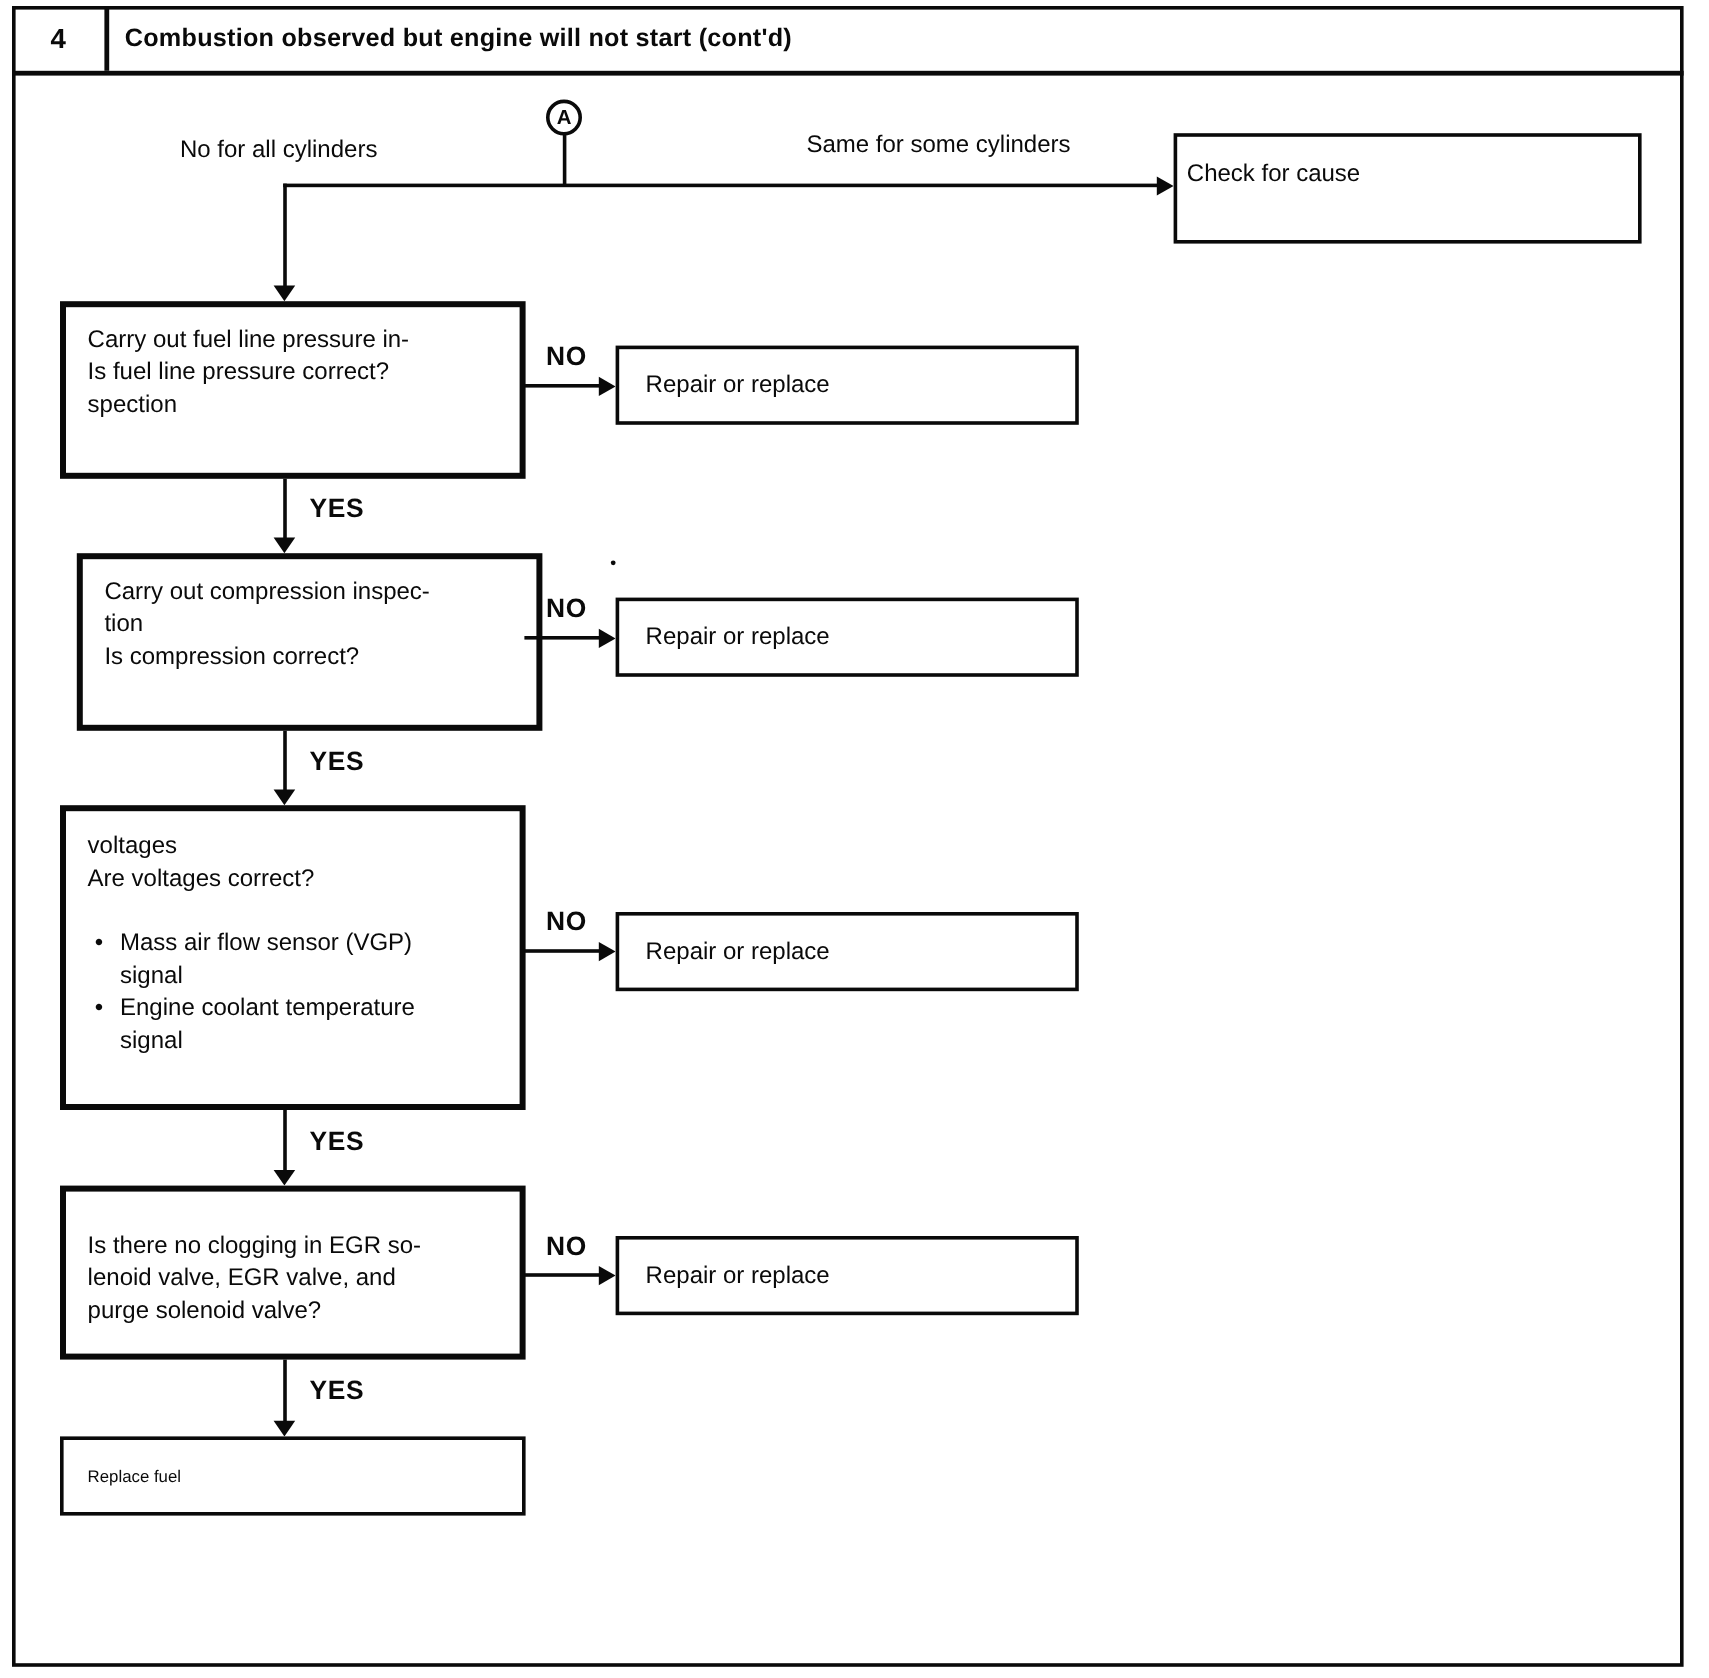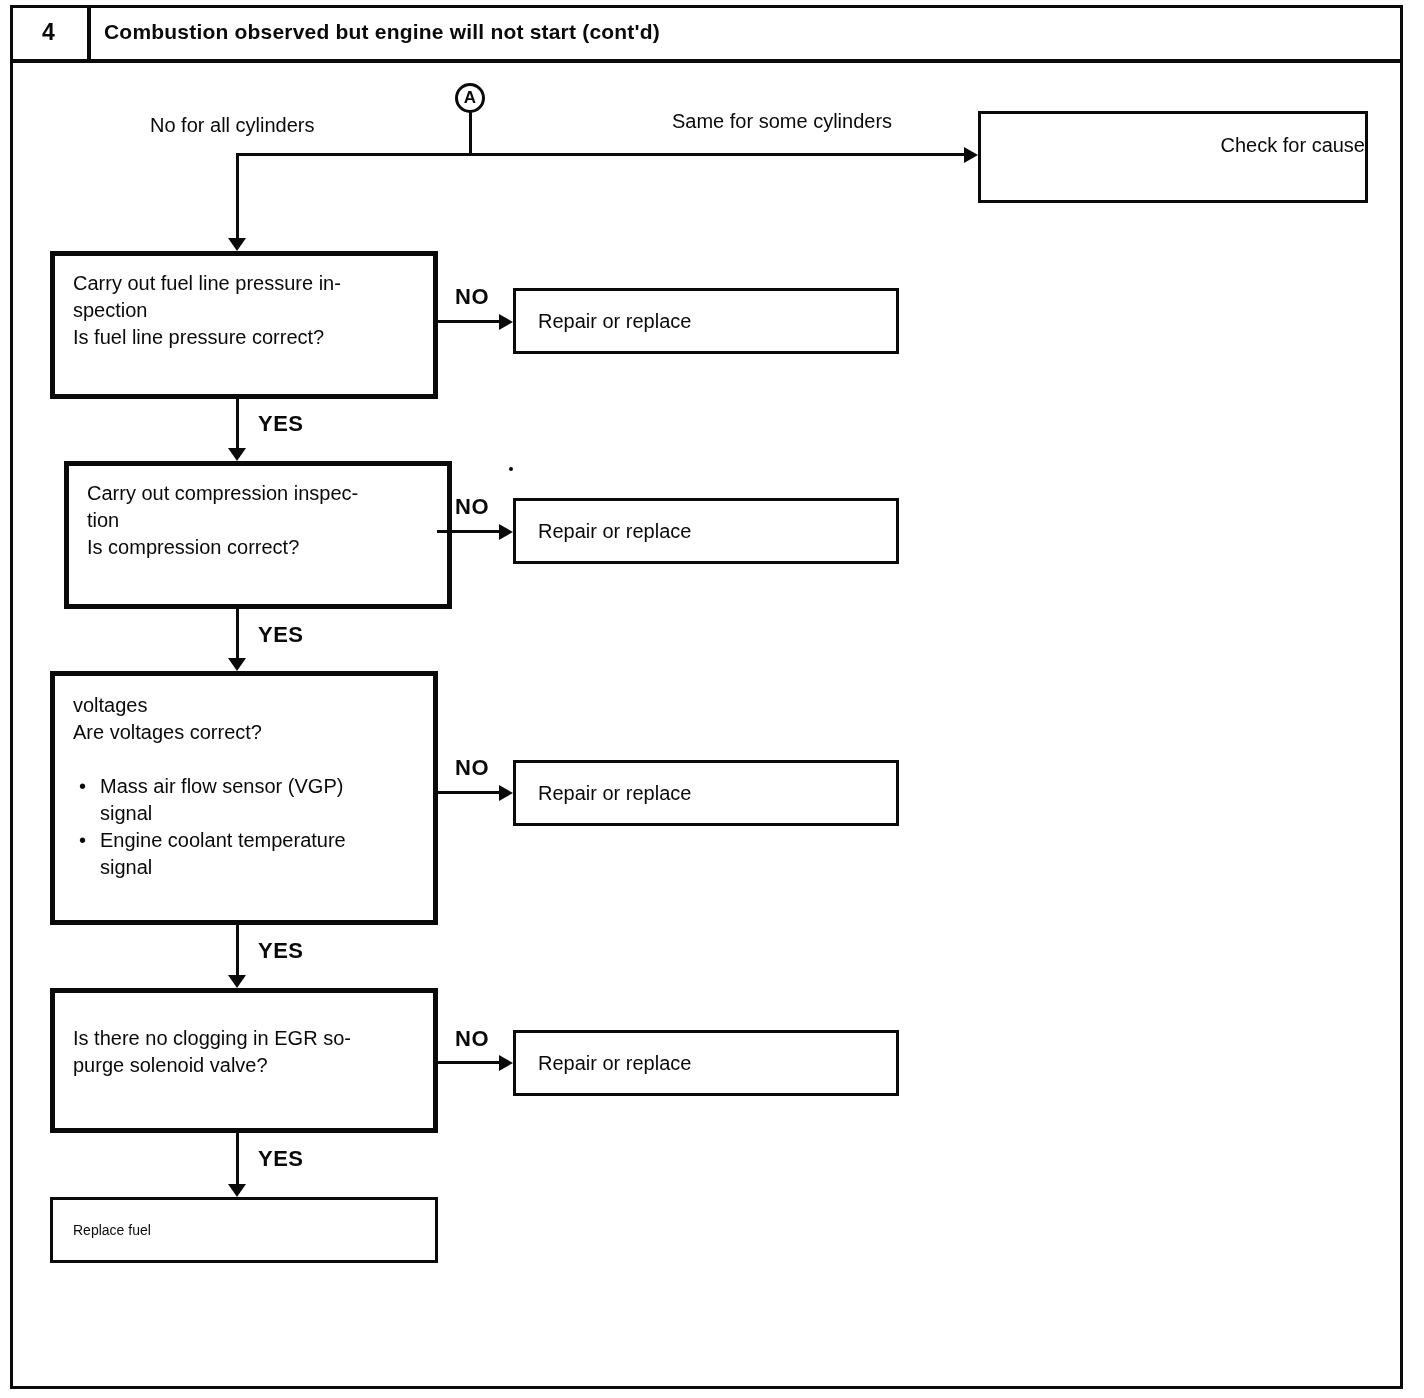--- a/index.html
+++ b/index.html
@@ -30,21 +30,21 @@
   .arr-down { width:0; height:0; border-left:9px solid transparent;
               border-right:9px solid transparent; border-top:13px solid var(--ink); }
   .arr-right { width:0; height:0; border-top:8px solid transparent;
                border-bottom:8px solid transparent; border-left:14px solid var(--ink); }
   
   .dbox { border:5px solid var(--ink); background:var(--paper);
           padding:14px 14px 0 18px; font-size:20px; line-height:27px; }
   .rbox { border:3px solid var(--ink); background:var(--paper);
           display:flex; align-items:center; padding-left:22px; font-size:20px; }
   .cbox { border:3px solid var(--ink); background:var(--paper);
-          padding:20px 0 0 21px; font-size:20px;text-align:right; }
+          padding:20px 0 0 8px; font-size:20px; }
   .fbox { border:3px solid var(--ink); background:var(--paper);
           display:flex; align-items:center; padding-left:20px; font-size:14px; }
   
   .branch-lbl { font-size:20px; }
   .yn-lbl { font-weight:bold; font-size:22px; letter-spacing:.5px; }
   
   .spacer { height:27px; }
   .b-first { position:relative; padding-left:27px; }
   .bdot { position:absolute; left:6px; top:0; }
   .b-cont { padding-left:27px; }
@@ -73,22 +73,22 @@
 <div class="abs arr-right" style="left:964px;top:147px;"></div>
 <div class="abs cbox" style="left:978px;top:111px;width:390px;height:92px;">
   <span>Check for cause</span>
 </div>
 
 <div class="abs vline" style="left:236px;top:153px;height:86px;"></div>
 <div class="abs arr-down" style="left:228px;top:238px;"></div>
 
 <div class="abs dbox" style="left:50px;top:251px;width:388px;height:148px;">
   <div>Carry out fuel line pressure in-</div>
+  <div>Is fuel line pressure correct?</div>
   <div>spection</div>
-  <div>Is fuel line pressure correct?</div>
 </div>
 <div class="abs yn-lbl" style="left:455px;top:284px;">NO</div>
 <div class="abs hline" style="left:437px;top:320px;width:64px;"></div>
 <div class="abs arr-right" style="left:499px;top:314px;"></div>
 <div class="abs rbox" style="left:513px;top:288px;width:386px;height:66px;">
   <span>Repair or replace</span>
 </div>
 <div class="abs vline" style="left:236px;top:399px;height:50px;"></div>
 <div class="abs arr-down" style="left:228px;top:448px;"></div>
 <div class="abs yn-lbl" style="left:258px;top:411px;">YES</div>
@@ -129,20 +129,21 @@
 <div class="abs arr-right" style="left:499px;top:785px;"></div>
 <div class="abs rbox" style="left:513px;top:760px;width:386px;height:66px;">
   <span>Repair or replace</span>
 </div>
 <div class="abs vline" style="left:236px;top:925px;height:51px;"></div>
 <div class="abs arr-down" style="left:228px;top:975px;"></div>
 <div class="abs yn-lbl" style="left:258px;top:938px;">YES</div>
 
 <div class="abs dbox" style="left:50px;top:988px;width:388px;height:145px;padding-top:32px;">
   <div>Is there no clogging in EGR so-</div>
+  <div>lenoid valve, EGR valve, and</div>
   <div>purge solenoid valve?</div>
 </div>
 <div class="abs yn-lbl" style="left:455px;top:1026px;">NO</div>
 <div class="abs hline" style="left:437px;top:1061px;width:64px;"></div>
 <div class="abs arr-right" style="left:499px;top:1055px;"></div>
 <div class="abs rbox" style="left:513px;top:1030px;width:386px;height:66px;">
   <span>Repair or replace</span>
 </div>
 <div class="abs vline" style="left:236px;top:1133px;height:52px;"></div>
 <div class="abs arr-down" style="left:228px;top:1184px;"></div>

